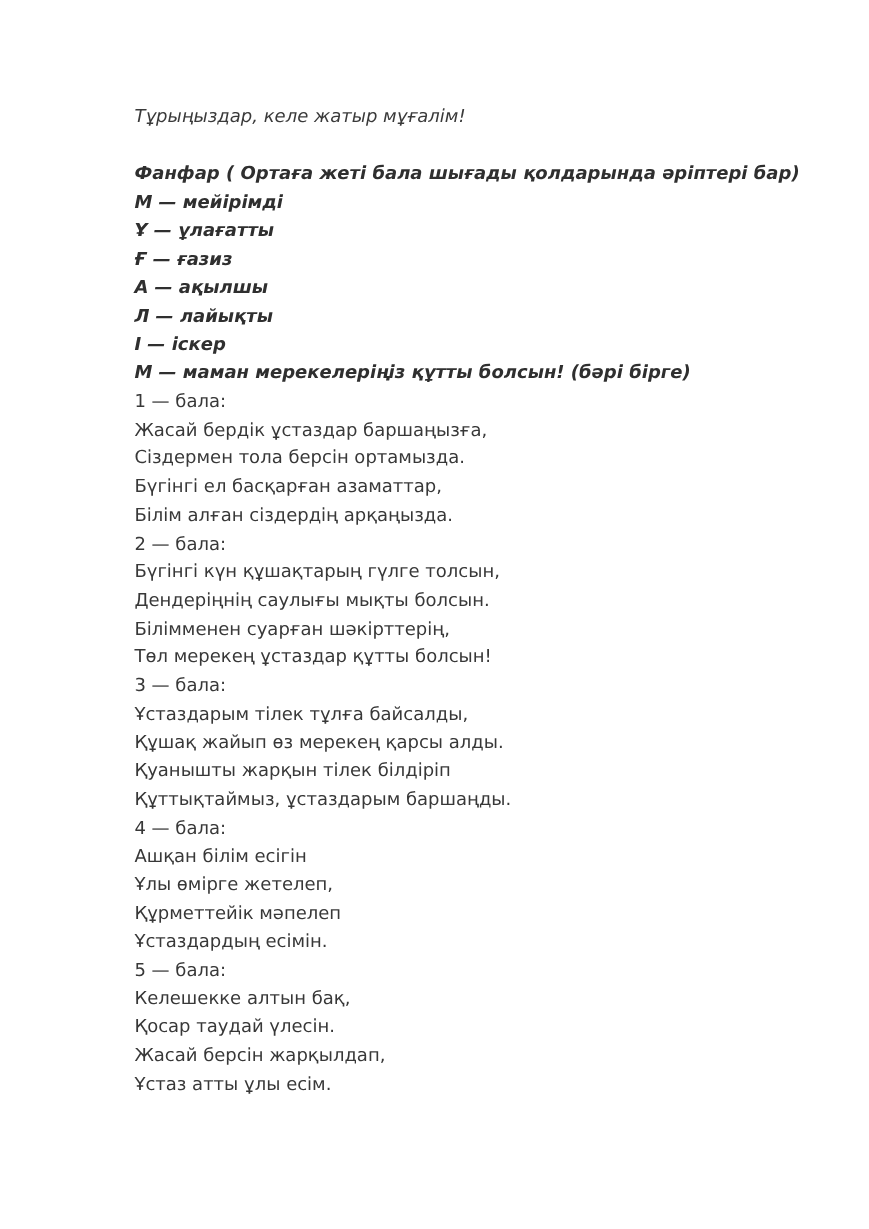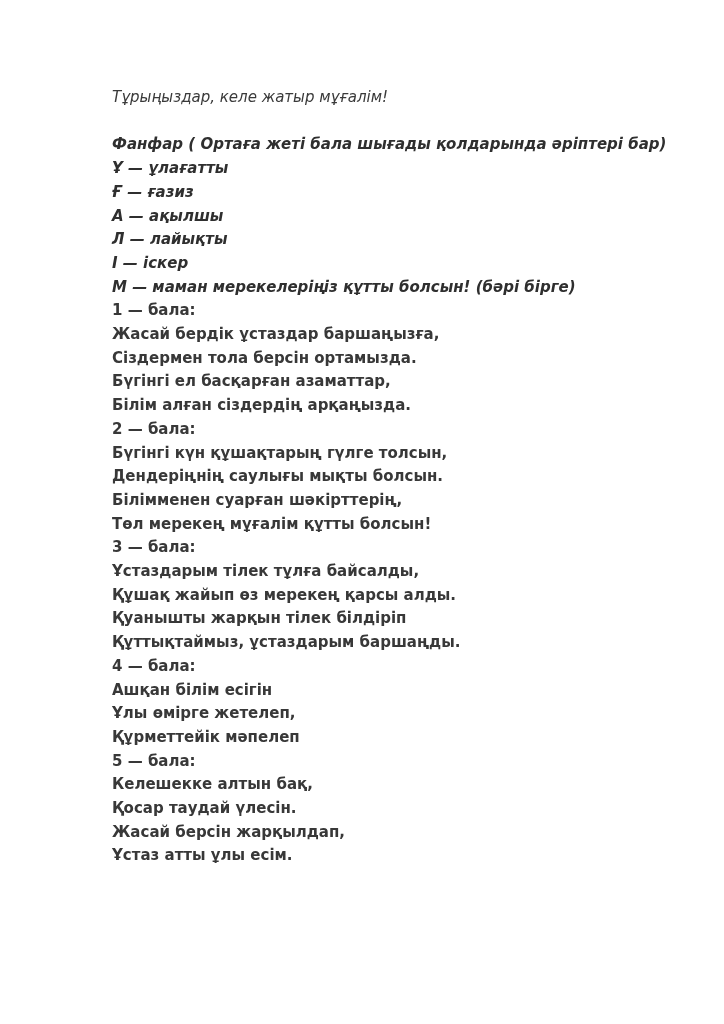--- a/index.html
+++ b/index.html
@@ -36,34 +36,35 @@
     font-weight: bold;
     color: #2f2f2f;
     font-style: italic;
   }
   .acro {
     font-weight: bold;
     font-style: italic;
     color: #2f2f2f;
   }
   .verse, .speaker {
-    font-weight: bold;
+    font-weight: normal;
     color: #383838;
   }
 </style>
 </head>
 <body>
 
 <div class="page">
 
   <p class="intro">Тұрыңыздар, келе жатыр мұғалім!</p>
 
   <p class="heading">Фанфар ( Ортаға жеті бала шығады қолдарында әріптері бар)</p>
 
   <div>
+    <p class="acro">М — мейірімді</p>
     <p class="acro">Ұ — ұлағатты</p>
     <p class="acro">Ғ — ғазиз</p>
     <p class="acro">А — ақылшы</p>
     <p class="acro">Л — лайықты</p>
     <p class="acro">І — іскер</p>
     <p class="acro">М — маман мерекелеріңіз құтты болсын! (бәрі бірге)</p>
   </div>
 
   <div>
     <p class="speaker">1 — бала:</p>
@@ -71,36 +72,37 @@
     <p class="verse">Сіздермен тола берсін ортамызда.</p>
     <p class="verse">Бүгінгі ел басқарған азаматтар,</p>
     <p class="verse">Білім алған сіздердің арқаңызда.</p>
   </div>
 
   <div>
     <p class="speaker">2 — бала:</p>
     <p class="verse">Бүгінгі күн құшақтарың гүлге толсын,</p>
     <p class="verse">Дендеріңнің саулығы мықты болсын.</p>
     <p class="verse">Білімменен суарған шәкірттерің,</p>
-    <p class="verse">Төл мерекең мұғалім құтты болсын!</p>
+    <p class="verse">Төл мерекең ұстаздар құтты болсын!</p>
   </div>
 
   <div>
     <p class="speaker">3 — бала:</p>
     <p class="verse">Ұстаздарым тілек тұлға байсалды,</p>
     <p class="verse">Құшақ жайып өз мерекең қарсы алды.</p>
     <p class="verse">Қуанышты жарқын тілек білдіріп</p>
     <p class="verse">Құттықтаймыз, ұстаздарым баршаңды.</p>
   </div>
 
   <div>
     <p class="speaker">4 — бала:</p>
     <p class="verse">Ашқан білім есігін</p>
     <p class="verse">Ұлы өмірге жетелеп,</p>
     <p class="verse">Құрметтейік мәпелеп</p>
+    <p class="verse">Ұстаздардың есімін.</p>
   </div>
 
   <div>
     <p class="speaker">5 — бала:</p>
     <p class="verse">Келешекке алтын бақ,</p>
     <p class="verse">Қосар таудай үлесін.</p>
     <p class="verse">Жасай берсін жарқылдап,</p>
     <p class="verse">Ұстаз атты ұлы есім.</p>
   </div>
 

